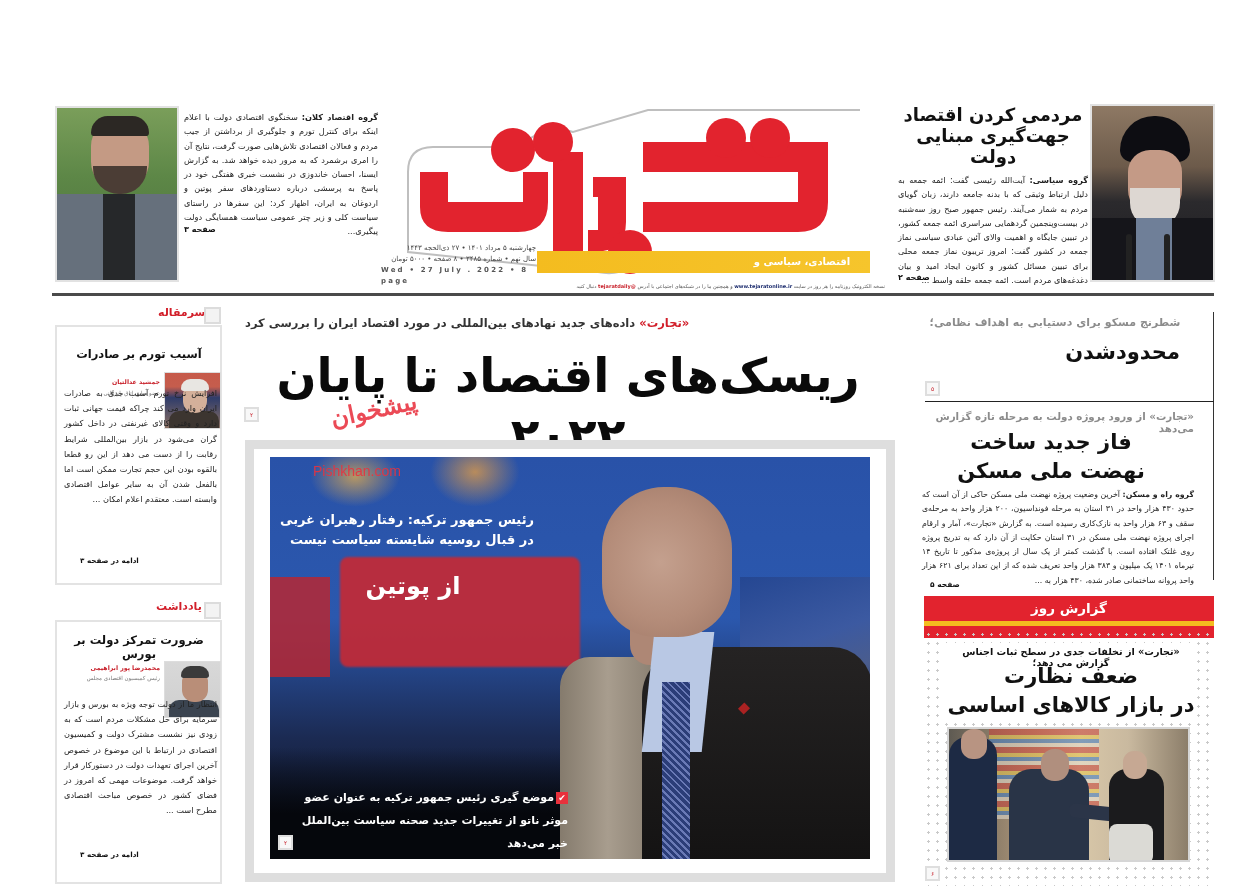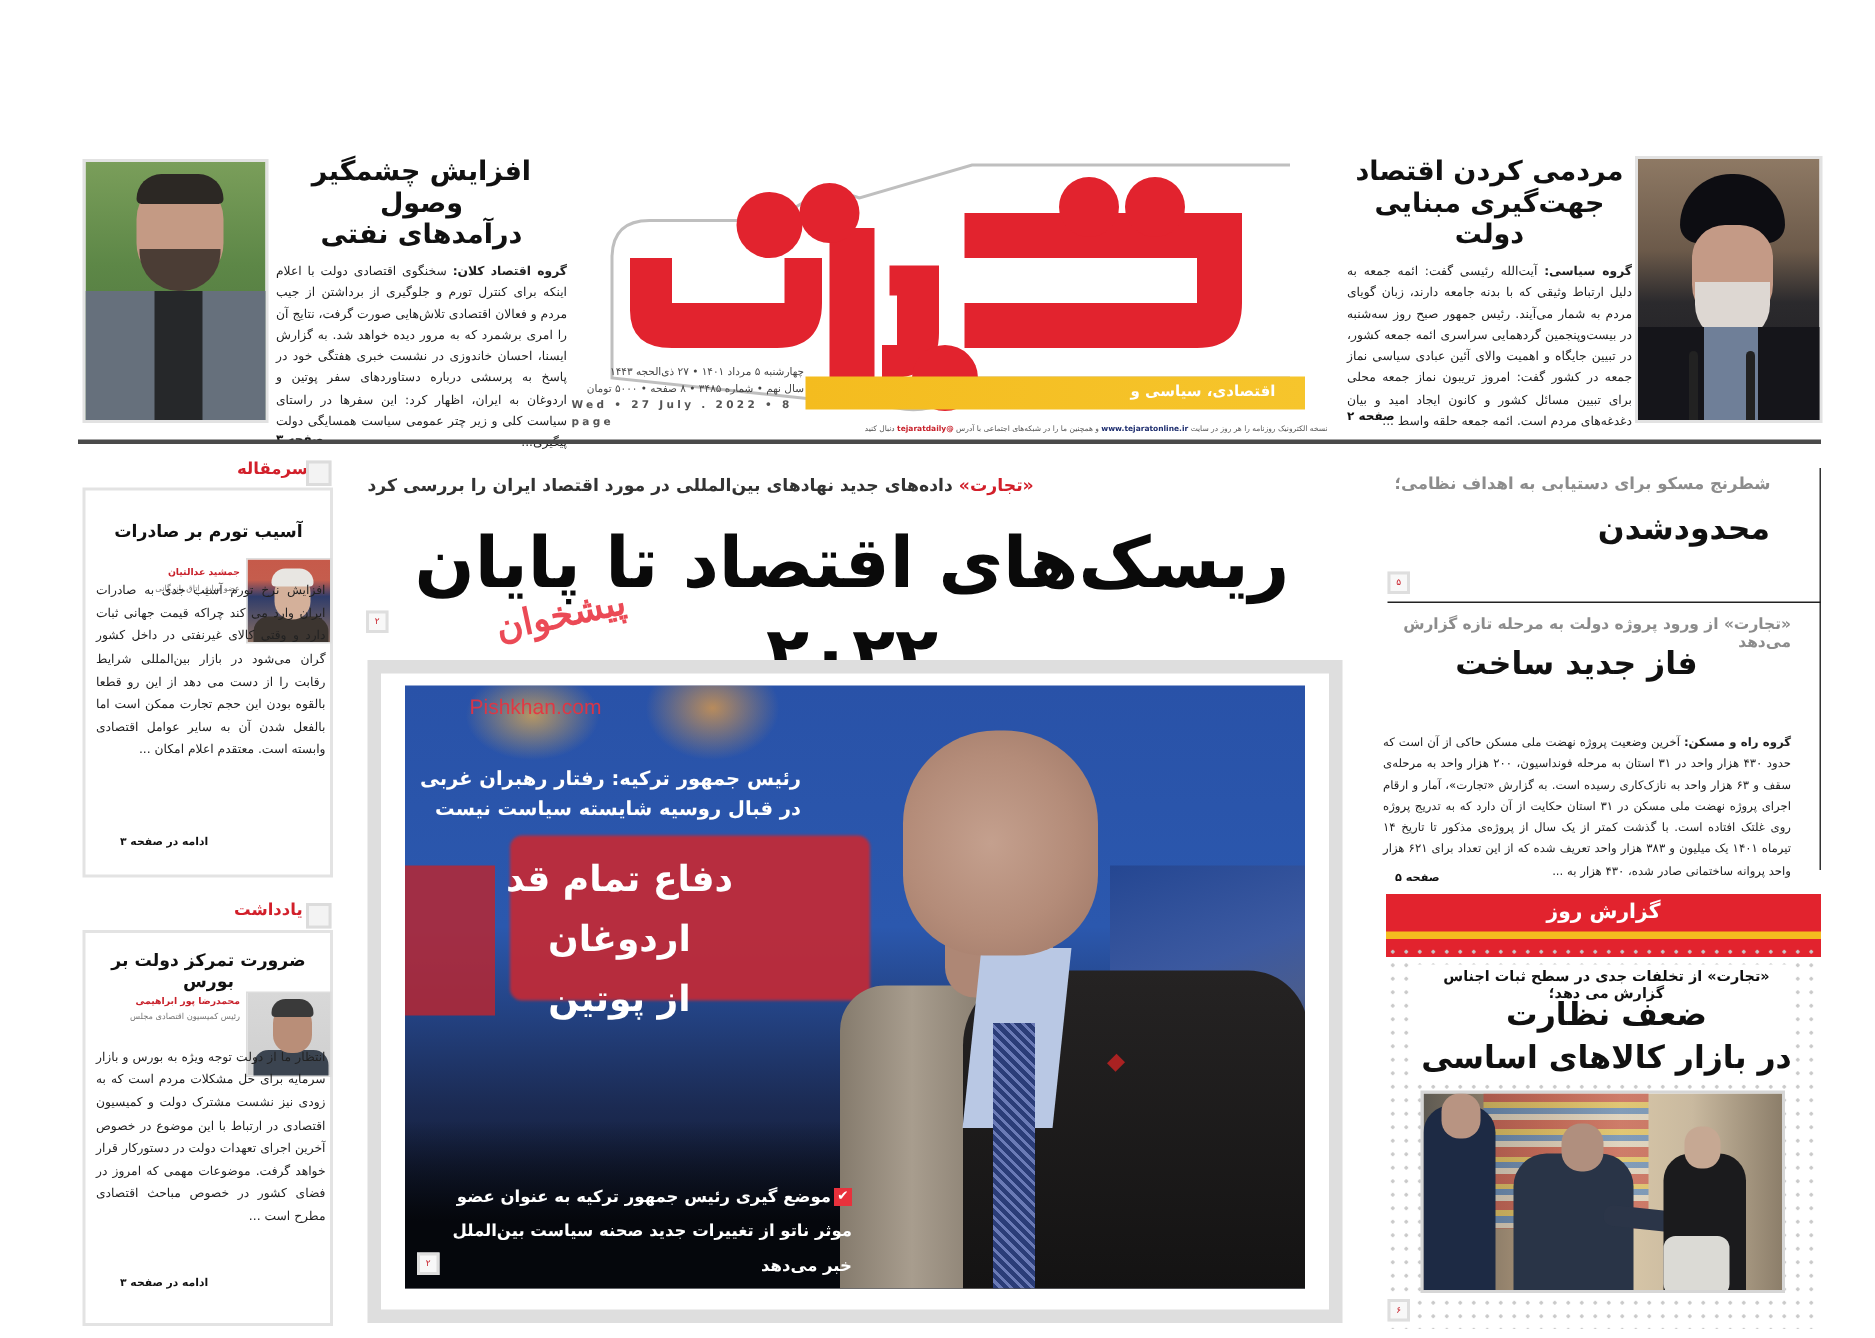--- a/index.html
+++ b/index.html
@@ -144,24 +144,20 @@
 </div>
 
 <div class="photo-box photo-khandouzi">
   <div class="suit"></div>
     <div class="shirt"></div>
     <div class="face"></div>
     <div class="hair"></div>
     <div class="beard"></div>
 </div>
 <div class="top-story" style="left:184px; width:194px;">
-  <div class="top-title">
-    <div>افزایش چشمگیر وصول</div>
-    <div>درآمدهای نفتی</div>
-  </div>
   <div class="top-body" style="margin-top:6px;">
     <b>گروه اقتصاد کلان:</b><span> سخنگوی اقتصادی دولت با اعلام اینکه برای کنترل تورم و جلوگیری از برداشتن از جیب مردم و فعالان اقتصادی تلاش‌هایی صورت گرفت، نتایج آن را امری برشمرد که به مرور دیده خواهد شد. به گزارش ایسنا، احسان خاندوزی در نشست خبری هفتگی خود در پاسخ به پرسشی درباره دستاوردهای سفر پوتین و اردوغان به ایران، اظهار کرد: این سفرها در راستای سیاست کلی و زیر چتر عمومی سیاست همسایگی دولت پیگیری...</span>
   </div>
   <div class="page-ref" style="text-align:left; margin-top:-14px;">صفحه ۳</div>
 </div>
 
 <div class="logo-wrap">
   <svg class="logo-outline" viewBox="0 0 462 176" width="462" height="176">
 
     <path d="M10 70 Q10 45 35 45 L120 45 Q150 20 175 30 L250 8 L470 8 L470 150 L250 150 Q230 176 200 170 L10 150 Z" fill="#fff" stroke="#bfbfbf" stroke-width="2"></path>
@@ -250,39 +246,39 @@
     <div class="tie"></div>
   <div class="head"></div>
     <div class="pin"></div>
 </div>
 
 <div class="watermark-fa">پیشخوان</div>
 <div class="watermark-en">Pishkhan.com</div>
 
 <div class="hero-sub">رئیس جمهور ترکیه: رفتار رهبران غربی در قبال روسیه شایسته سیاست نیست</div>
 <div class="hero-title">
-  <div>دفاع تمام قد اردوغان</div>
   <div>از پوتین</div>
 </div>
 <div class="hero-bullet">
   <span class="check-icon">✔</span><span>موضع گیری رئیس جمهور ترکیه به عنوان عضو موثر ناتو از تغییرات جدید صحنه سیاست بین‌الملل خبر می‌دهد</span>
 </div>
 <div class="page-chip" style="left:278px; top:835px;">۲</div>
 
 <div class="r-divider-v"></div>
 <div class="r-kicker1">شطرنج مسکو برای دستیابی به اهداف نظامی؛</div>
 <div class="r-title1">
   <div>محدودشدن</div>
 </div>
 <div class="page-chip" style="left:925px; top:381px;">۵</div>
 <div class="r-rule1"></div>
 
 <div class="r-kicker2">«تجارت» از ورود پروژه دولت به مرحله تازه گزارش می‌دهد</div>
 <div class="r-title2">
   <div>فاز جدید ساخت</div>
+  <div>نهضت ملی مسکن</div>
 </div>
 <div class="r-body">
   <b>گروه راه و مسکن:</b><span> آخرین وضعیت پروژه نهضت ملی مسکن حاکی از آن است که حدود ۴۳۰ هزار واحد در ۳۱ استان به مرحله فونداسیون، ۲۰۰ هزار واحد به مرحله‌ی سقف و ۶۳ هزار واحد به نازک‌کاری رسیده است. به گزارش «تجارت»، آمار و ارقام اجرای پروژه نهضت ملی مسکن در ۳۱ استان حکایت از آن دارد که به تدریج پروژه روی غلتک افتاده است. با گذشت کمتر از یک سال از پروژه‌ی مذکور تا تاریخ ۱۴ تیرماه ۱۴۰۱ یک میلیون و ۳۸۳ هزار واحد تعریف شده که از این تعداد برای ۶۲۱ هزار واحد پروانه ساختمانی صادر شده، ۴۳۰ هزار به ...</span>
 </div>
 <div class="r-page">صفحه ۵</div>
 
 <div class="report-bar">گزارش روز</div>
 <div class="report-bar-yellow"></div>
 <div class="dotted-area"></div>
 <div class="dotted-inner"></div>

